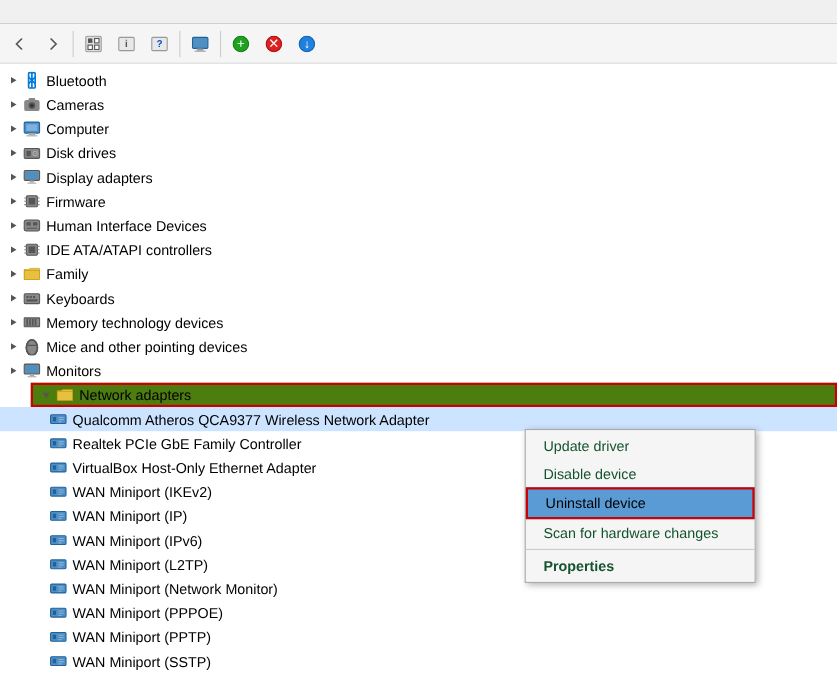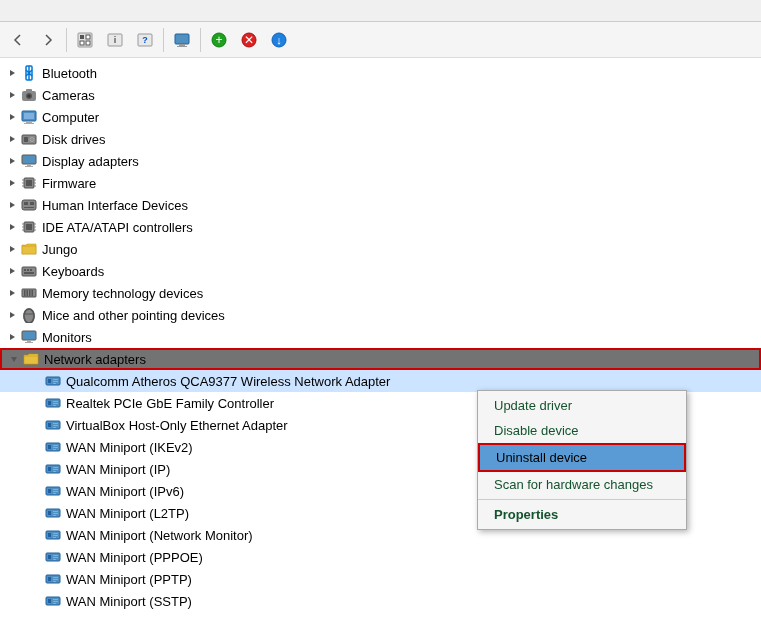--- a/index.html
+++ b/index.html
@@ -358,21 +358,21 @@
           <svg width="10" height="10" viewBox="0 0 10 10">
             <path d="M3 2 L8 5 L3 8Z" fill="#555"></path>
           </svg>
         </span>
         <span class="tree-icon">
           <svg width="16" height="16" viewBox="0 0 16 16">
         <path d="M1 4 L5 4 L6 3 L15 3 L15 13 L1 13 Z" fill="#e8c040" stroke="#c09000" stroke-width="0.5"></path>
         <rect x="1" y="5" width="14" height="8" fill="#e8c040" stroke="#c09000" stroke-width="0.5"></rect>
       </svg>
         </span>
-        <span class="item-label">Jungo</span>
+        <span class="item-label">Family</span>
       </div>
       <div class="tree-item" style="padding-left: 4px;">
         <span class="expand-icon">
           <svg width="10" height="10" viewBox="0 0 10 10">
             <path d="M3 2 L8 5 L3 8Z" fill="#555"></path>
           </svg>
         </span>
         <span class="tree-icon">
           <svg width="16" height="16" viewBox="0 0 16 16">
         <rect x="1" y="4" width="14" height="9" rx="1" fill="#888" stroke="#555"></rect>
@@ -427,21 +427,21 @@
         <span class="tree-icon">
           <svg width="16" height="16" viewBox="0 0 16 16">
         <rect x="1" y="2" width="14" height="9" rx="1" fill="#888" stroke="#555"></rect>
         <rect x="2" y="3" width="12" height="7" fill="#5090c0"></rect>
         <rect x="6" y="11" width="4" height="2" fill="#aaa"></rect>
         <rect x="4" y="13" width="8" height="1" fill="#aaa"></rect>
       </svg>
         </span>
         <span class="item-label">Monitors</span>
       </div>
-      <div class="tree-item" style="padding-left: 4px; border: 2px solid rgb(204, 0, 0); background: #737373; z-index: 5; position: relative;">
+      <div class="tree-item" style="padding-left: 4px; border: 2px solid rgb(204, 0, 0); background: #4d7c0f; z-index: 5; position: relative; margin-left: 28px;">
         <span class="expand-icon">
           <svg width="10" height="10" viewBox="0 0 10 10">
             <path d="M2 3 L8 3 L5 8Z" fill="#555"></path>
           </svg>
         </span>
         <span class="tree-icon">
           <svg width="16" height="16" viewBox="0 0 16 16">
         <path d="M1 4 L5 4 L6 3 L15 3 L15 13 L1 13 Z" fill="#e8c040" stroke="#c09000" stroke-width="0.5"></path>
         <rect x="1" y="5" width="14" height="8" rx="0" fill="#e8c040" stroke="#c09000" stroke-width="0.5"></rect>
       </svg>

